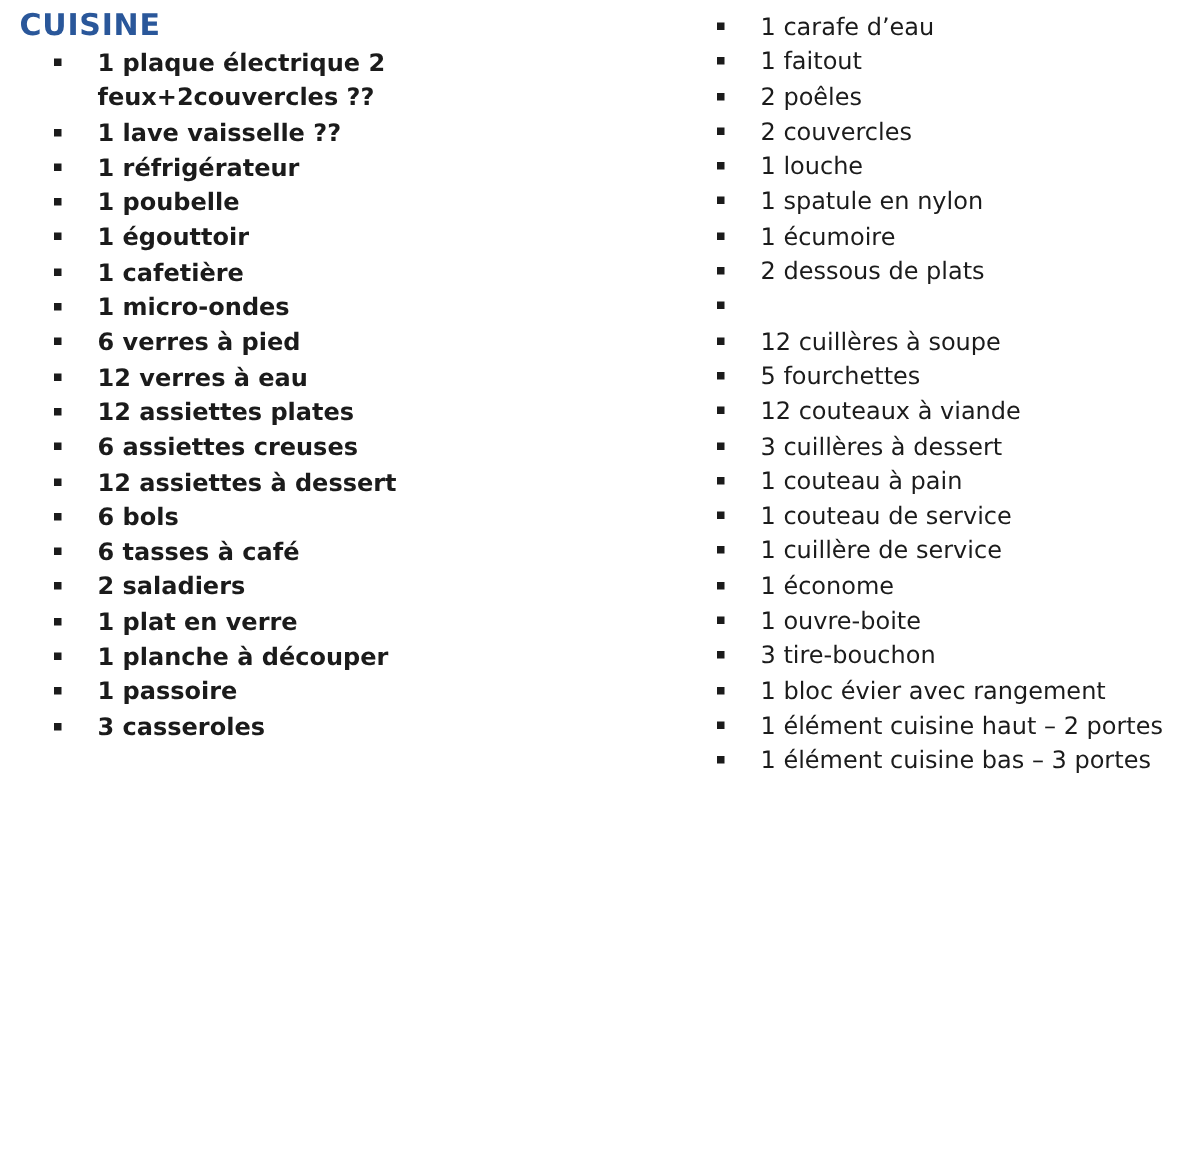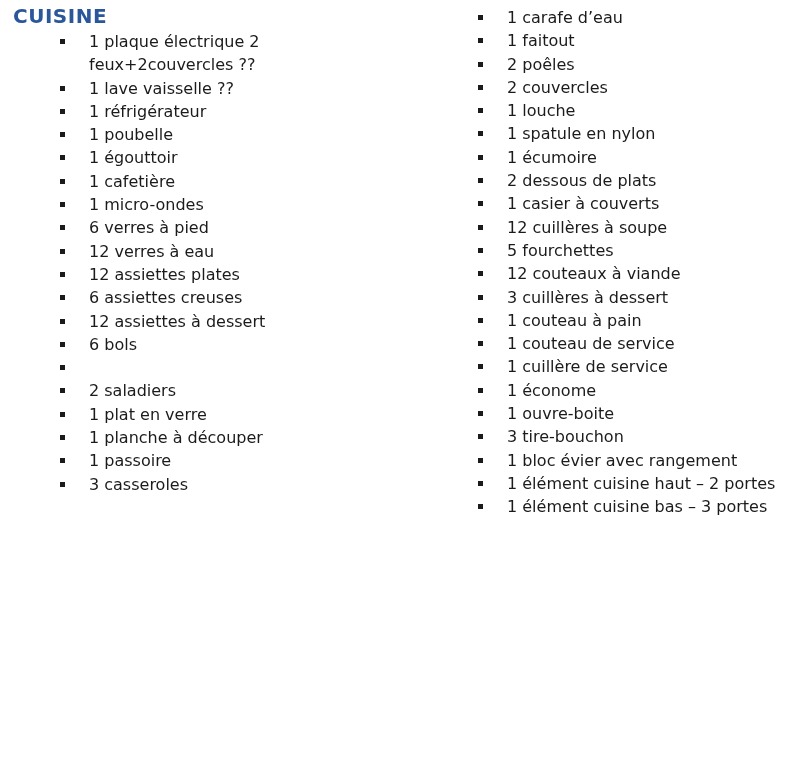--- a/index.html
+++ b/index.html
@@ -22,21 +22,21 @@
     font-weight: bold;
     color: #2a579a;
     letter-spacing: 0.5px;
   }
   ul.inv-list {
     position: absolute;
     margin: 0;
     padding: 0;
     list-style: none;
   }
-  ul.inv-list.left  { left: 56px;  top: 30px; width: 260px; }
+  ul.inv-list.left  { left: 32px;  top: 30px; width: 260px; font-weight: bold; }
   ul.inv-list.right { left: 474px; top: 6px;  width: 335px; }
   li.inv-row {
     display: flex;
     align-items: flex-start;
     min-height: 23.3px;
   }
   .bullet-cell {
     flex: 0 0 33px;
     padding-top: 9px;
   }
@@ -136,20 +136,21 @@
     <li class="inv-row">
       <span class="bullet-cell">
         <span class="bullet-square"></span>
       </span>
       <span class="item-text">6 bols</span>
     </li>
     <li class="inv-row">
       <span class="bullet-cell">
         <span class="bullet-square"></span>
       </span>
+      <span class="item-text">6 tasses à café</span>
     </li>
     <li class="inv-row">
       <span class="bullet-cell">
         <span class="bullet-square"></span>
       </span>
       <span class="item-text">2 saladiers</span>
     </li>
     <li class="inv-row">
       <span class="bullet-cell">
         <span class="bullet-square"></span>
@@ -222,21 +223,20 @@
     <li class="inv-row">
       <span class="bullet-cell">
         <span class="bullet-square"></span>
       </span>
       <span class="item-text">2 dessous de plats</span>
     </li>
     <li class="inv-row">
       <span class="bullet-cell">
         <span class="bullet-square"></span>
       </span>
-      <span class="item-text">1 casier à couverts</span>
     </li>
     <li class="inv-row">
       <span class="bullet-cell">
         <span class="bullet-square"></span>
       </span>
       <span class="item-text">12 cuillères à soupe</span>
     </li>
     <li class="inv-row">
       <span class="bullet-cell">
         <span class="bullet-square"></span>

